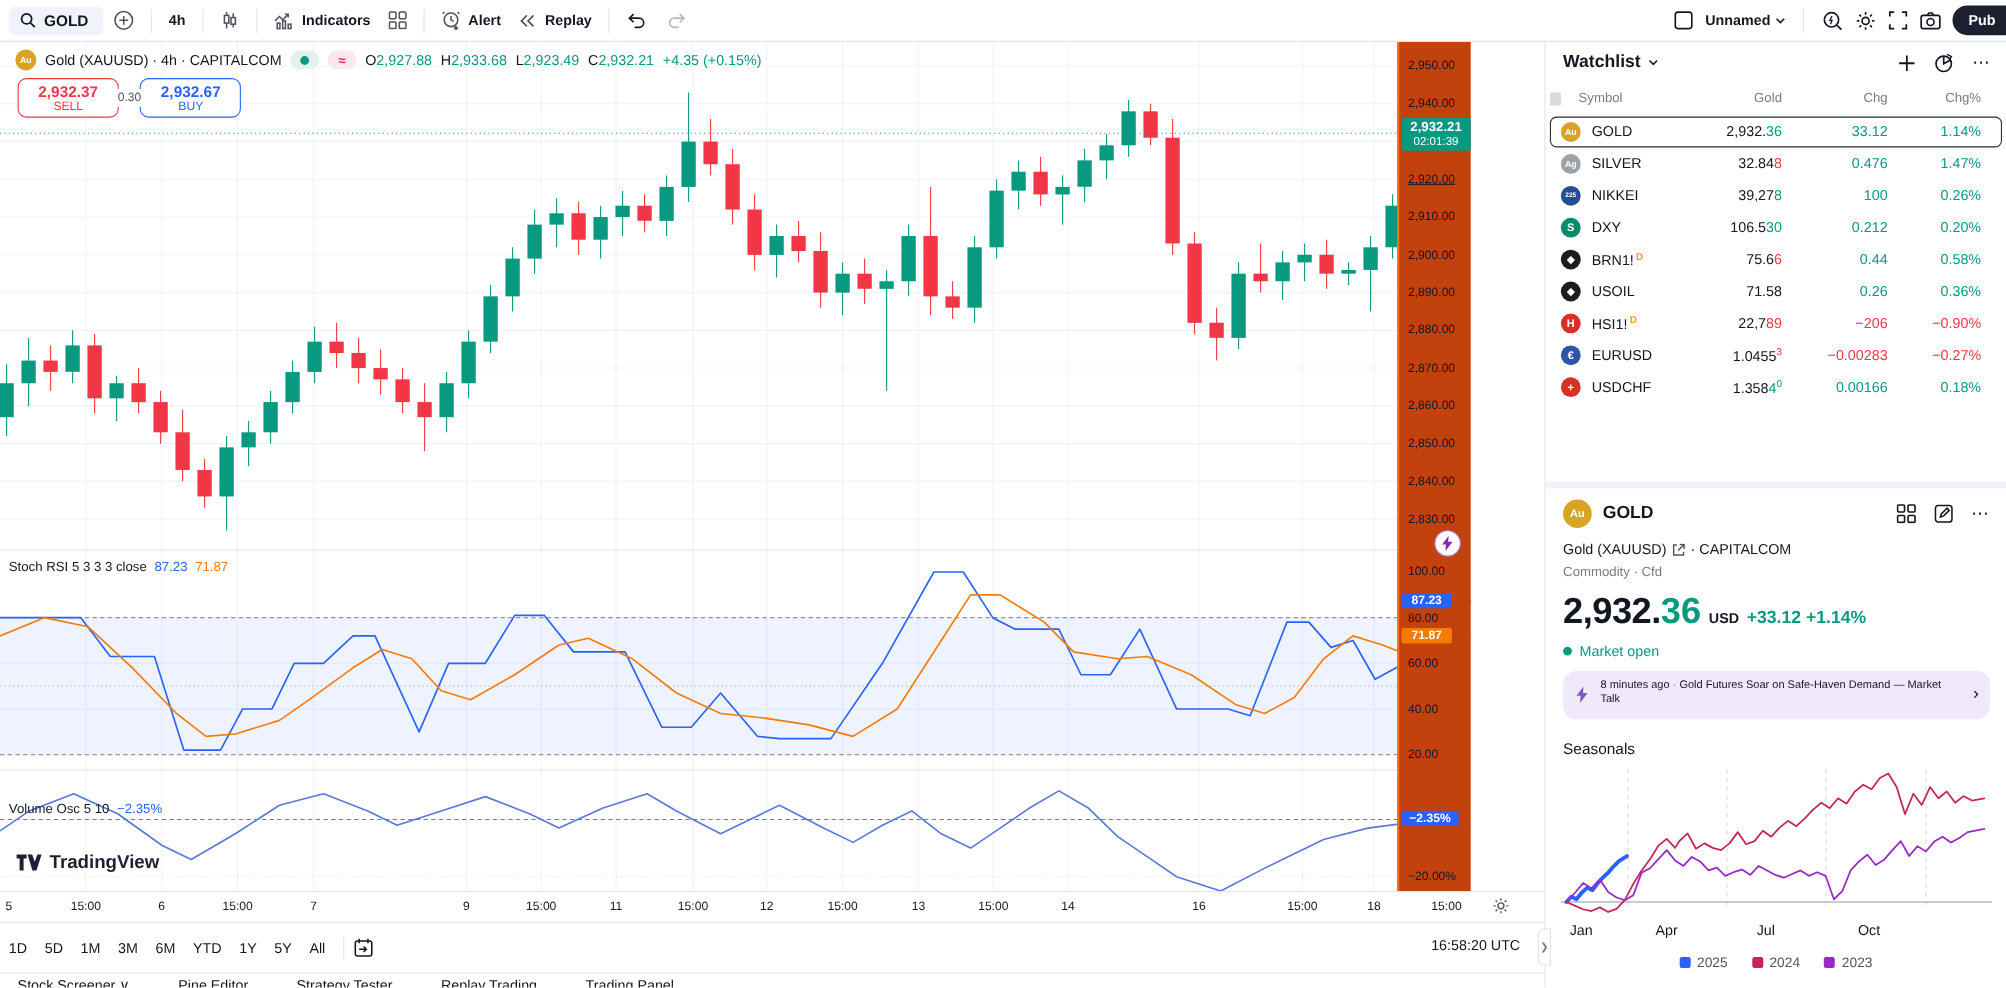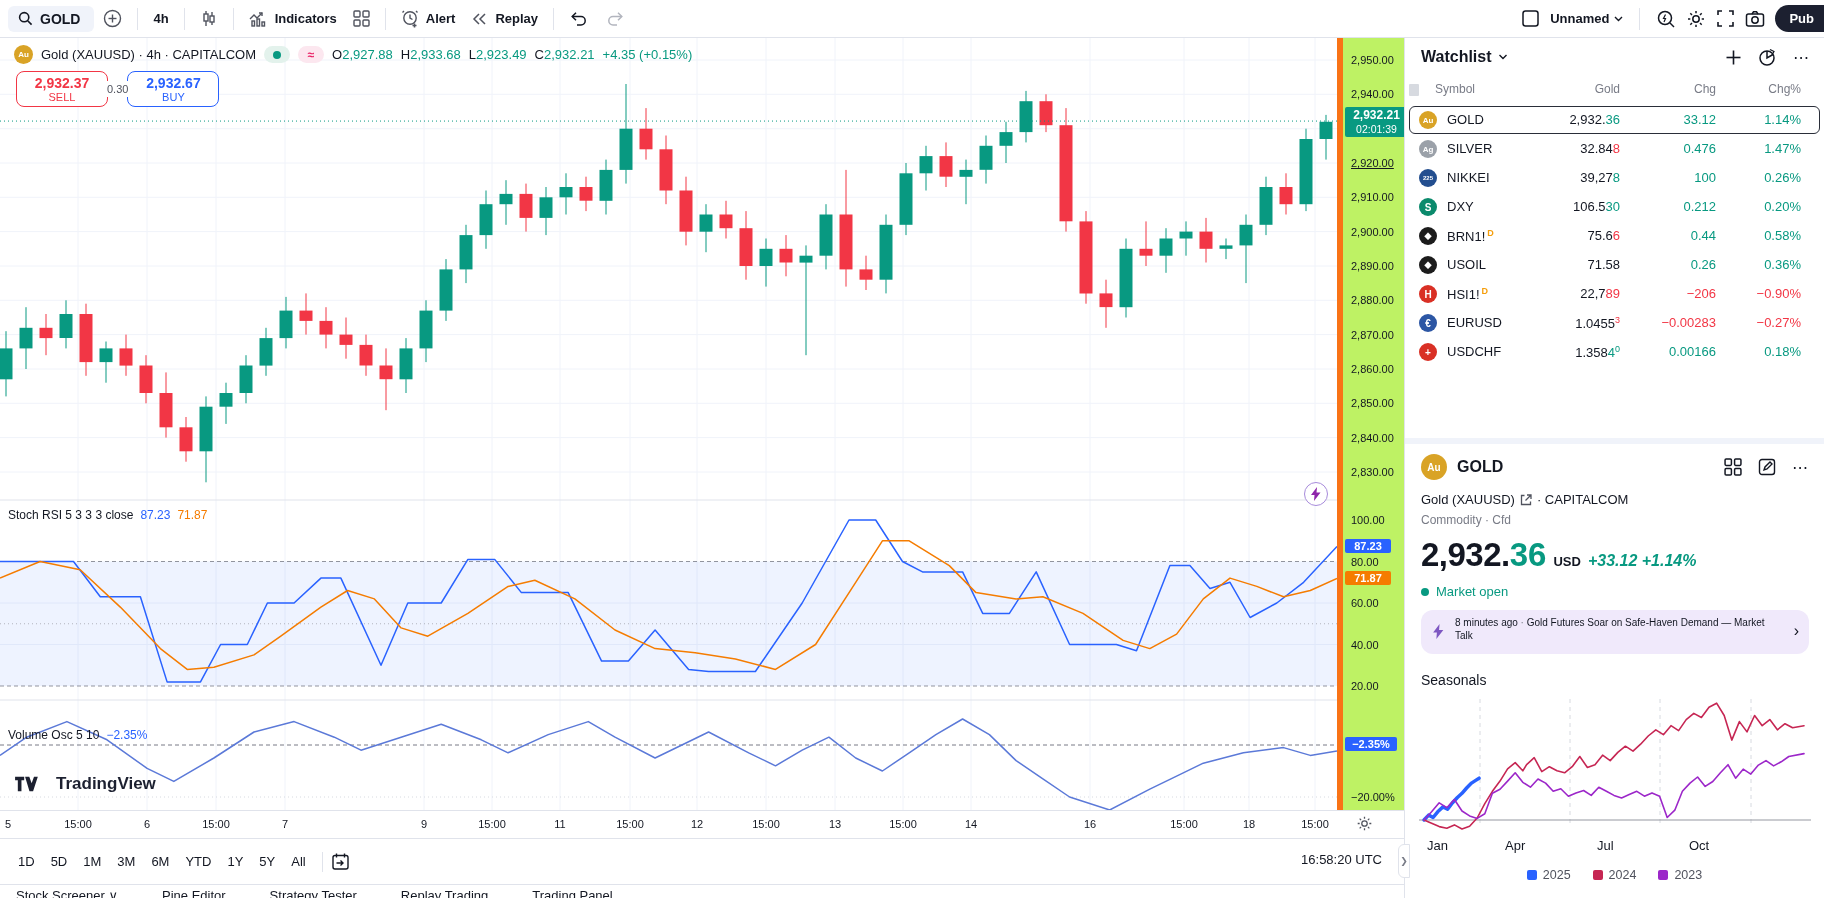--- a/index.html
+++ b/index.html
@@ -15,21 +15,21 @@
   .search-pill{display:flex;align-items:center;gap:7px;background:#f0f3fa;border-radius:6px;padding:5px 14px 5px 10px;font-size:14px;font-weight:700;cursor:pointer;}
   .icon{display:inline-flex;align-items:center;justify-content:center;}
   .muted-ic{color:#50535e;}
   .redo-dim{color:#b2b5be;}
   .layout-name{font-size:13px;font-weight:600;display:flex;align-items:center;gap:5px;cursor:pointer;}
   .pub-pill{background:#1c2030;color:#fff;font-size:13px;font-weight:700;border-radius:16px 0 0 16px;padding:6px 10px 6px 14px;margin-right:-10px;cursor:pointer;}
   
   .main-row{position:relative;display:flex;height:860px;}
   .chart-col{position:relative;width:1404px;height:860px;}
   .chart-area{position:relative;width:1404px;height:772px;overflow:hidden;}
-  .price-axis{position:absolute;left:1337px;top:0;width:67px;height:772px;border-left:6px solid #f97316;background:#bef264;}
+  .price-axis{position:absolute;left:1270px;top:0;width:67px;height:772px;border-left:2px solid #f97316;background:#c2410c;}
   .pa-label{position:absolute;left:8px;font-size:11px;color:#131722;}
   .ind-label{position:absolute;left:8px;font-size:11px;color:#131722;}
   .price-badge{position:absolute;left:2px;width:63px;background:#089981;color:#fff;border-radius:2px;text-align:center;padding:1px 0;line-height:1.25;}
   .price-badge .p1{font-size:12px;font-weight:700;}
   .price-badge .p2{font-size:10.5px;}
   .mini-badge{position:absolute;left:2px;width:46px;color:#fff;font-size:11px;font-weight:700;text-align:center;border-radius:2px;padding:1px 0;}
   
   .legend{position:absolute;left:14px;top:7px;display:flex;align-items:center;gap:8px;font-size:13px;z-index:3;}
   .coin{width:19px;height:19px;border-radius:50%;background:#D9A326;color:#fff;font-size:8px;font-weight:700;display:flex;align-items:center;justify-content:center;}
   .pill{height:17px;border-radius:9px;display:flex;align-items:center;justify-content:center;}
@@ -42,28 +42,28 @@
   .order-widget{position:absolute;left:16px;top:33px;display:flex;align-items:center;z-index:3;}
   .ord-box{width:92px;border-radius:8px;border:1px solid;background:#fff;text-align:center;padding:3px 0;cursor:pointer;}
   .ord-box .pr{font-size:14px;font-weight:600;}
   .ord-box .lb{font-size:11px;}
   .ord-sell{border-color:#f23645;color:#f23645;}
   .ord-buy{border-color:#2962ff;color:#2962ff;}
   .spread{background:#fff;font-size:11px;color:#50535e;padding:2px 5px;margin:0 -6px;z-index:2;border-radius:3px;}
   .stoch-label,.vol-label{position:absolute;left:8px;font-size:12px;color:#131722;display:flex;gap:7px;z-index:3;}
   .stoch-label .k{color:#2962ff;} .stoch-label .d{color:#f57c00;}
   .vol-label .v{color:#2962ff;}
-  .tv-mark{position:absolute;left:14px;top:736px;display:flex;align-items:center;gap:18px;z-index:3;}
+  .tv-mark{position:absolute;left:14px;top:736px;display:flex;align-items:center;gap:7px;z-index:3;}
   .tv-mark .txt{font-size:17px;font-weight:700;color:#1c2030;}
   .boost{position:absolute;left:1304px;top:444px;width:24px;height:24px;border:1.5px solid #a78bdb;border-radius:50%;background:#fff;display:flex;align-items:center;justify-content:center;z-index:3;cursor:pointer;}
   
   .time-axis{position:relative;width:1404px;height:28px;border-top:1px solid #e0e3eb;background:#fff;}
   .ta-label{position:absolute;top:7px;transform:translateX(-50%);font-size:11px;color:#131722;white-space:nowrap;}
   .ta-gear{position:absolute;left:1356px;top:4px;cursor:pointer;color:#50535e;}
-  .bottom-bar{position:relative;width:1404px;height:46px;border-top:1px solid #e0e3eb;display:flex;align-items:center;padding-left:10px;background:#fff;}
+  .bottom-bar{position:relative;width:1404px;height:46px;border-top:1px solid #e0e3eb;display:flex;align-items:center;background:#fff;}
   .range-btn{font-size:13px;color:#131722;padding:4px 8px;border-radius:5px;cursor:pointer;}
   .bb-sep{width:1px;height:20px;background:#e0e3eb;margin:0 8px;}
   .clock{position:absolute;right:22px;top:13px;font-size:13px;color:#131722;cursor:pointer;}
   .bottom-strip{position:relative;height:14px;border-top:1px solid #e0e3eb;display:flex;gap:44px;padding:3px 0 0 16px;overflow:hidden;background:#fff;}
   .strip-tab{font-size:13px;font-weight:500;color:#131722;white-space:nowrap;cursor:pointer;}
   .collapse-tab{position:absolute;left:1398px;top:806px;width:12px;height:34px;border:1px solid #e0e3eb;border-radius:6px 0 0 6px;background:#fff;color:#787b86;font-size:9px;display:flex;align-items:center;justify-content:center;z-index:6;cursor:pointer;}
   
   .right-panel{position:relative;width:420px;height:860px;border-left:1px solid #e0e3eb;background:#fff;}
   .wl-header{position:absolute;left:0;top:0;width:100%;height:38px;display:flex;align-items:center;padding:0 14px 0 16px;}
   .wl-title{font-size:16px;font-weight:700;display:flex;align-items:center;gap:6px;cursor:pointer;justify-content:center;}
@@ -84,21 +84,21 @@
   .dt-head{position:absolute;left:16px;top:416px;display:flex;align-items:center;gap:10px;width:388px;}
   .dt-coin{width:26px;height:26px;border-radius:50%;background:#D9A326;color:#fff;font-size:10px;font-weight:700;display:flex;align-items:center;justify-content:center;}
   .dt-sym{font-size:16px;font-weight:700;}
   .dt-hicons{margin-left:auto;display:flex;gap:16px;align-items:center;color:#131722;}
   .dt-name{position:absolute;left:16px;top:454px;font-size:13px;display:flex;align-items:center;gap:5px;}
   .dt-type{position:absolute;left:16px;top:475px;font-size:12px;color:#787b86;}
   .dt-price{position:absolute;left:16px;top:498px;display:flex;align-items:baseline;gap:7px;}
   .dt-price .big{font-size:33px;font-weight:700;letter-spacing:-0.5px;}
   .dt-price .frac{color:#089981;font-size:33px;font-weight:700;margin-left:-7px;}
   .dt-price .cur{font-size:13px;font-weight:700;color:#131722;}
-  .dt-price .chg{font-size:16px;font-weight:600;color:#089981;font-style:italic;}
+  .dt-price .chg{font-size:16px;font-weight:600;color:#089981;}
   .dt-open{position:absolute;left:16px;top:546px;display:flex;align-items:center;gap:7px;font-size:13px;color:#089981;}
   .dt-open i{width:8px;height:8px;border-radius:50%;background:#089981;}
   .news-pill{position:absolute;left:16px;top:572px;width:388px;height:44px;background:#f0e9fb;border-radius:12px;cursor:pointer;}
   .news-bolt{position:absolute;left:12px;top:14px;}
   .news-text{position:absolute;left:34px;top:6px;width:322px;font-size:10px;line-height:1.3;color:#131722;}
   .news-text .ntime::after{content:" · ";color:#787b86;}
   .news-chev{position:absolute;right:10px;top:12px;font-size:16px;color:#131722;}
   .seas-title{position:absolute;left:16px;top:634px;font-size:14px;font-weight:400;}
   .seas-chart{position:absolute;left:14px;top:657px;}
   .seas-months{position:absolute;left:14px;top:800px;width:392px;height:16px;font-size:13px;color:#131722;}

